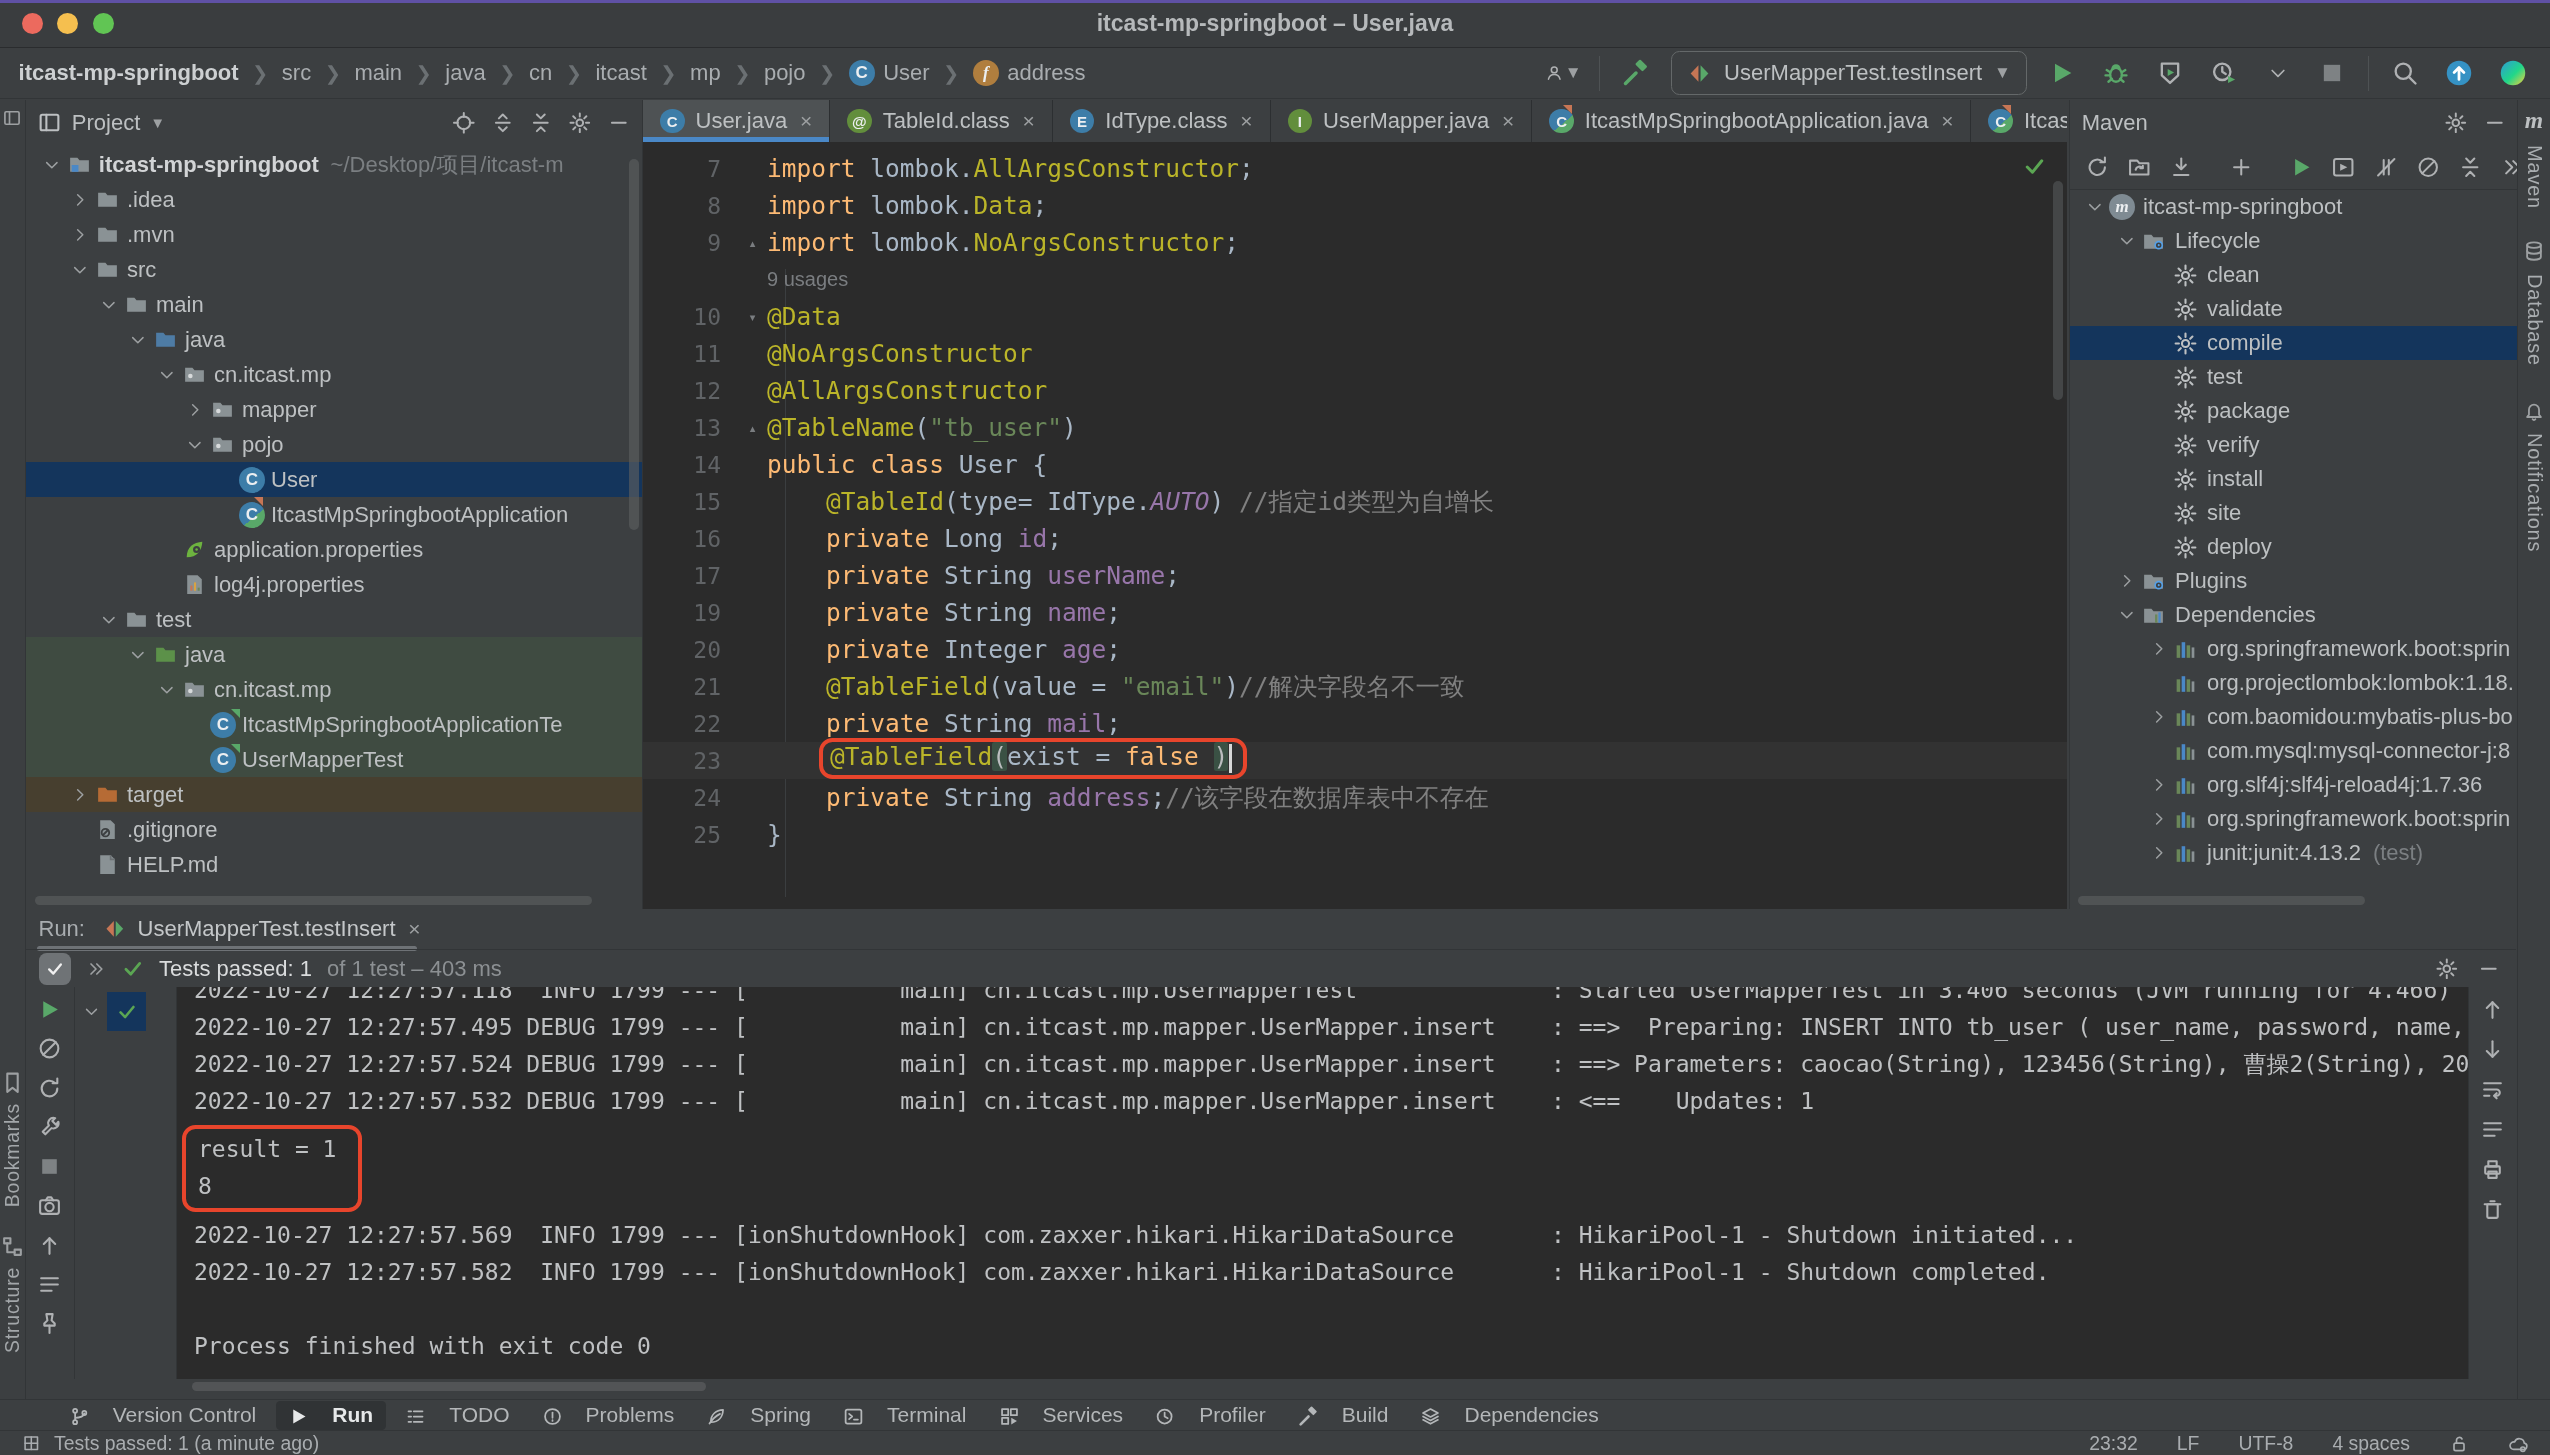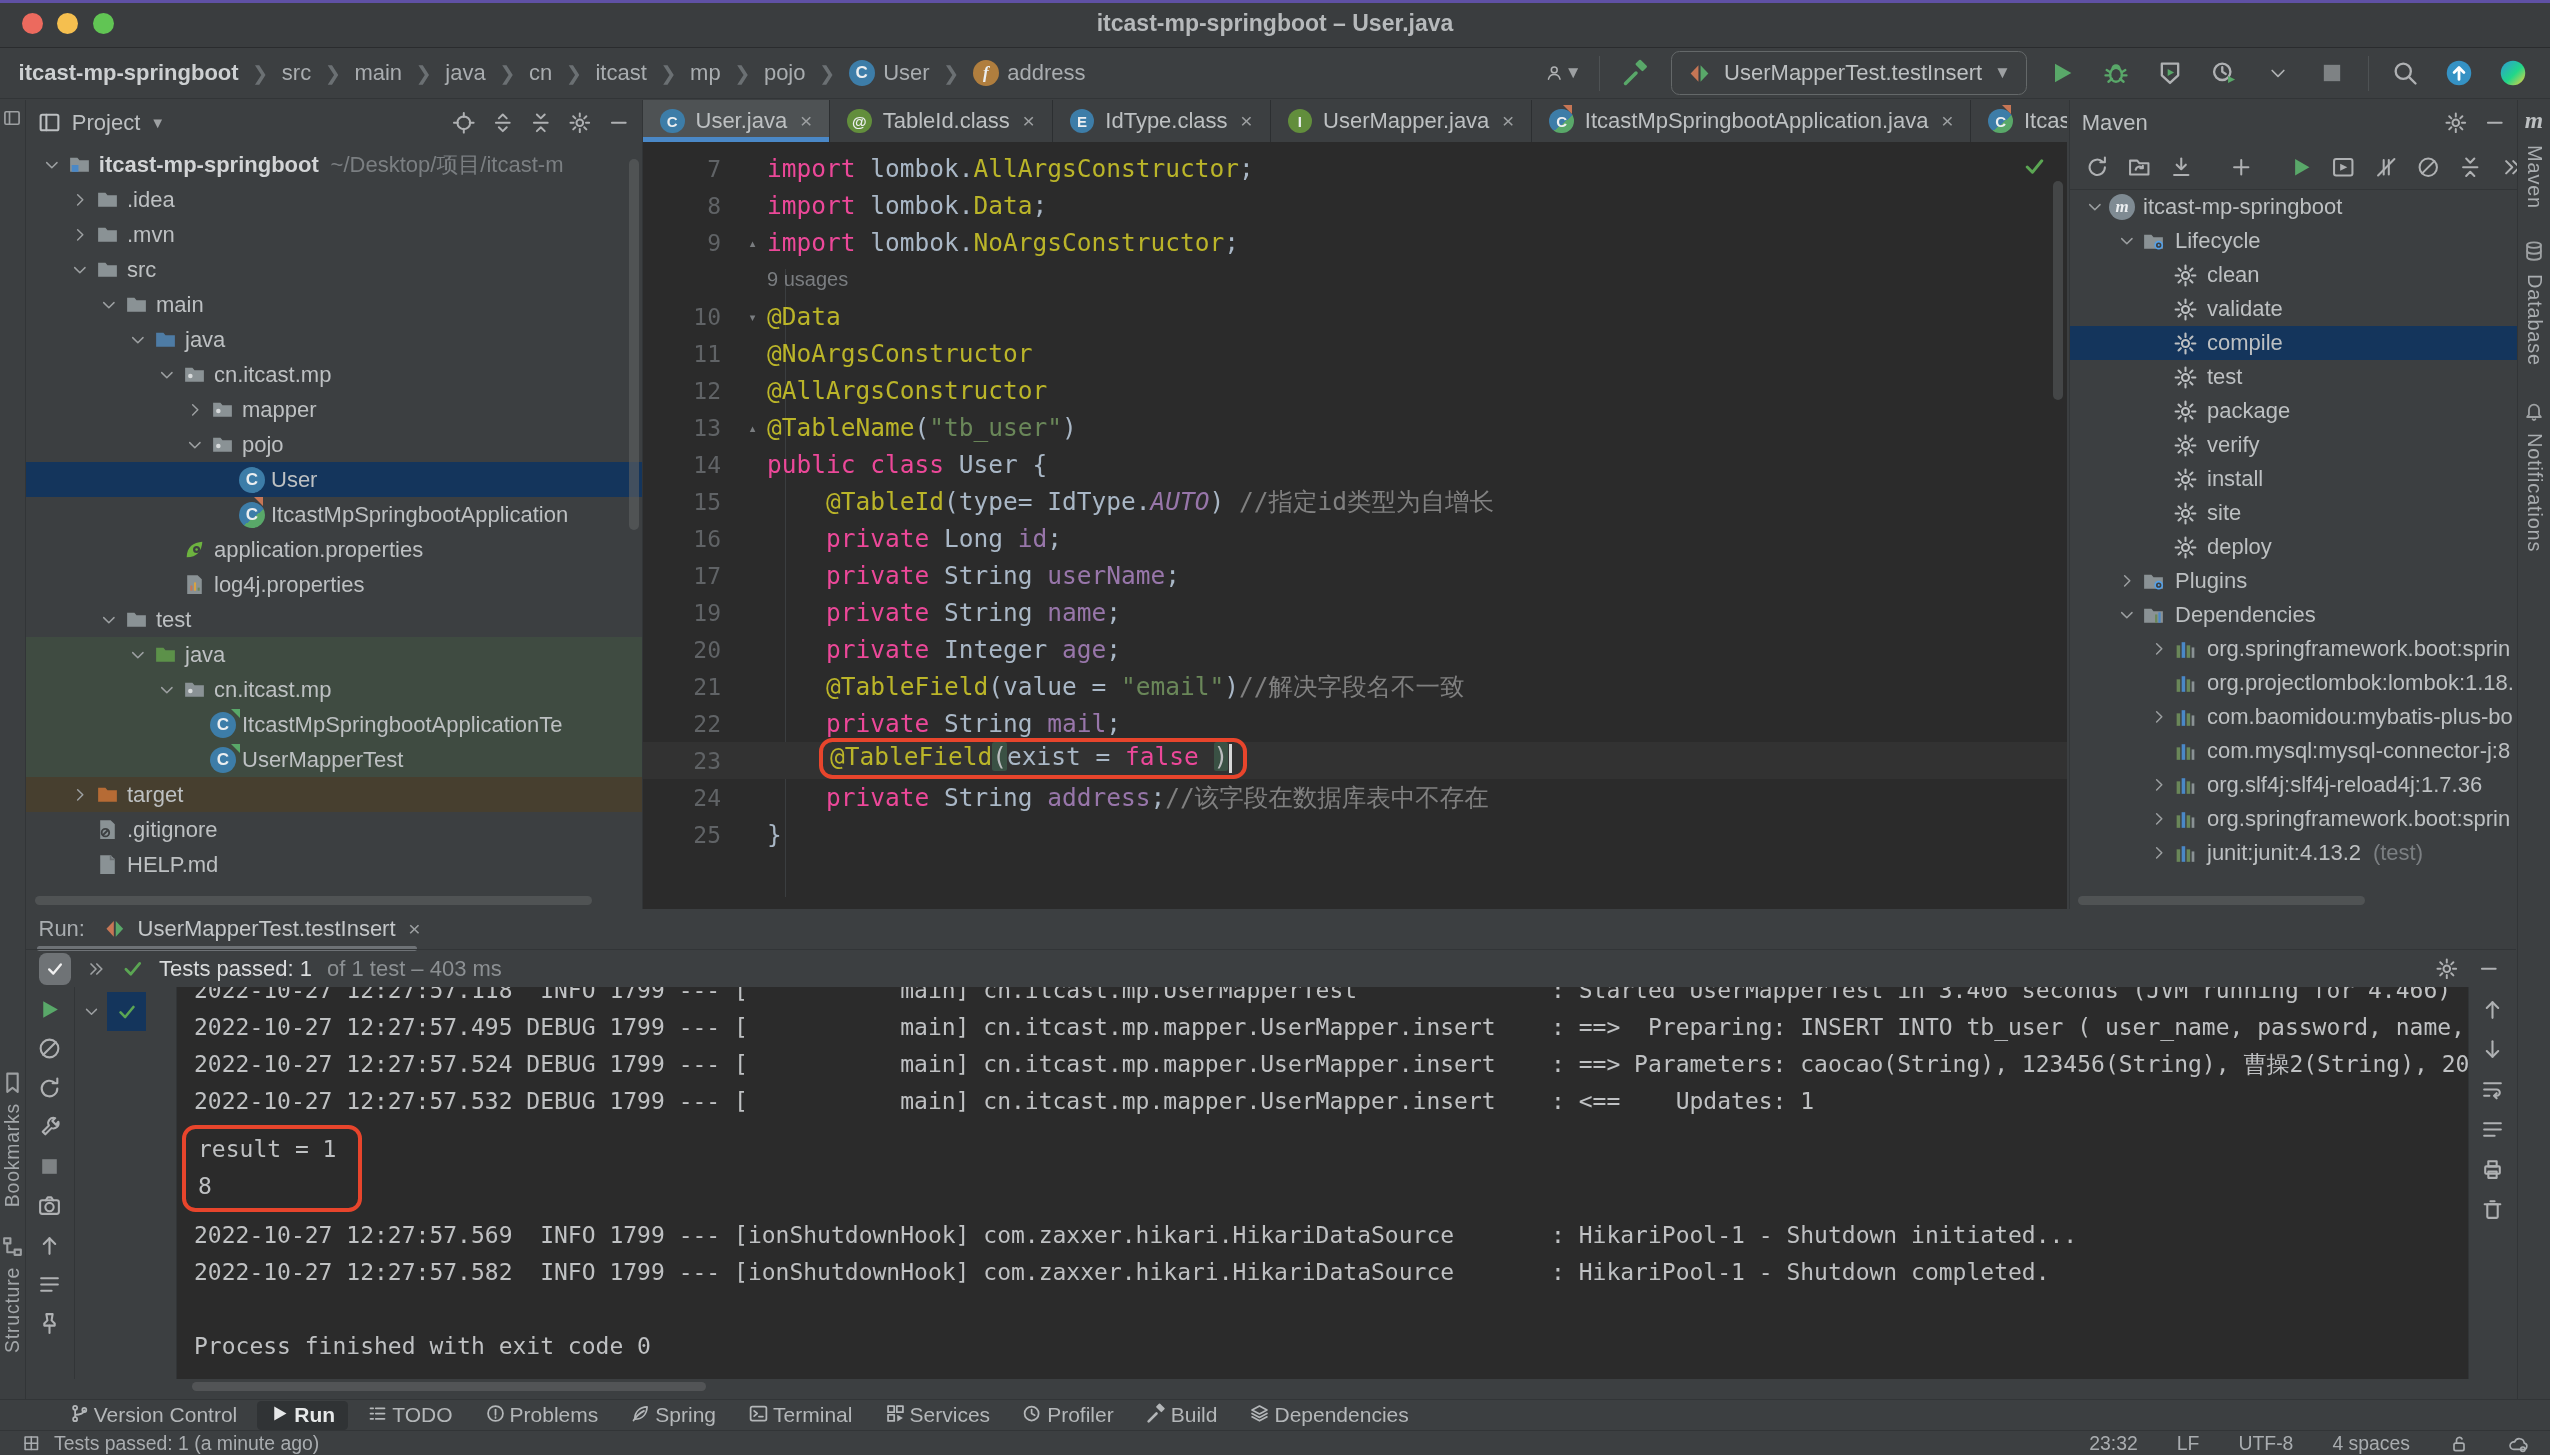--- a/index.html
+++ b/index.html
@@ -78,21 +78,21 @@
   .tab .cic{width:24.5px;height:24.5px;font-size:15px;}
   .tab-close{color:#9DA0A2;font-size:21px;margin-left:1.7px;}
   .code{position:absolute;top:42px;left:0;right:0;bottom:0;padding-top:8.4px;font-family:"DejaVu Sans Mono","DejaVu Sans",monospace;
         font-size:24.5px;overflow:hidden;}
   .code .guide{position:absolute;left:142px;top:127px;bottom:13.5px;width:0.8px;background:#3B3E40;}
   .cline{height:37px;display:flex;align-items:center;white-space:pre;position:relative;}
   .cline.curline{background:#323232;}
   .lnum{width:78px;flex:none;text-align:right;color:#606366;font-size:23px;padding-right:17px;}
   .lfold{width:29px;flex:none;text-align:center;color:#7A7D80;font-size:14.3px;}
   .ltext{flex:none;}
-  .kw{color:#ec4899;} .pl{color:#A9B7C6;} .an{color:#BBB529;} .st{color:#6A8759;}
+  .kw{color:#fdba74;} .pl{color:#A9B7C6;} .an{color:#BBB529;} .st{color:#6A8759;}
   .cm{color:#808080;} .fd{color:#9876AA;} .cs{color:#9876AA;font-style:italic;}
   .ph2{background:#3A5144;border-radius:2.5px;}
   .inlay{color:#7A7D80;font-size:20px;font-family:"Liberation Sans",sans-serif;}
   .red-annot{display:inline-block;border:4.2px solid #E8452C;border-radius:13.5px;padding:0.8px 11.8px 2.5px 6.7px;margin:-5px 0 0 -6.7px;}
   .caret{display:inline-block;width:2.5px;height:29px;background:#D8D8D8;vertical-align:middle;margin-left:0.8px;}
   .editor-check{position:absolute;top:54px;right:20px;color:#5BA653;}
   .editor-check svg{width:25px;height:25px;}
   .ed-vscroll{position:absolute;top:81px;right:4.2px;width:10px;height:219px;background:#55585A;border-radius:5px;opacity:.6;}
 
   
@@ -146,21 +146,21 @@
   .conline{height:37px;line-height:37px;margin:0;white-space:pre;font-family:inherit;font-size:inherit;}
   .console-box{display:inline-block;border:4.2px solid #E8452C;border-radius:13.5px;padding:1.7px 22px 3.4px 11.8px;margin:5px 0 5px -11.8px;}
   .console-ricons{width:47px;flex:none;background:#3C3F41;border-left:0.8px solid #323537;display:flex;flex-direction:column;
                   align-items:center;gap:15px;padding-top:10px;color:#AFB1B3;}
   .console-ricons .ic svg{width:25px;height:25px;}
   .run-hscroll{position:absolute;left:167px;bottom:6.7px;width:514px;height:9.3px;background:#5B5E60;border-radius:5px;opacity:.7;}
 
   
   .bottom-bar{position:absolute;left:0;right:0;bottom:26px;height:31px;background:#3C3F41;border-top:0.8px solid #323537;
               display:flex;align-items:center;gap:6.7px;padding-left:56px;font-size:21px;color:#B4B7B9;box-sizing:border-box;}
-  .bb-item{display:flex;align-items:flex-start;gap:4px;padding:2.5px 12.7px;border-radius:4.2px;}
+  .bb-item{display:flex;align-items:flex-end;gap:23px;padding:2.5px 12.7px;border-radius:4.2px;}
   .bb-item.active{background:#303335;color:#E6E8E9;font-weight:700;}
   .bb-item svg{width:21px;height:21px;}
   .status-bar{position:absolute;left:0;right:0;bottom:0;height:26px;background:#3C3F41;border-top:0.8px solid #323537;
               display:flex;align-items:center;font-size:19.4px;color:#A9ADB0;padding:0 22px;box-sizing:border-box;}
   .sb-left{display:flex;align-items:center;gap:13.5px;}
   .sb-left svg{width:18.6px;height:18.6px;}
   .sb-right{margin-left:auto;display:flex;align-items:center;gap:39px;justify-content:space-between;}
   .sb-right .ic svg{width:20px;height:20px;}
 </style>
 </head>

